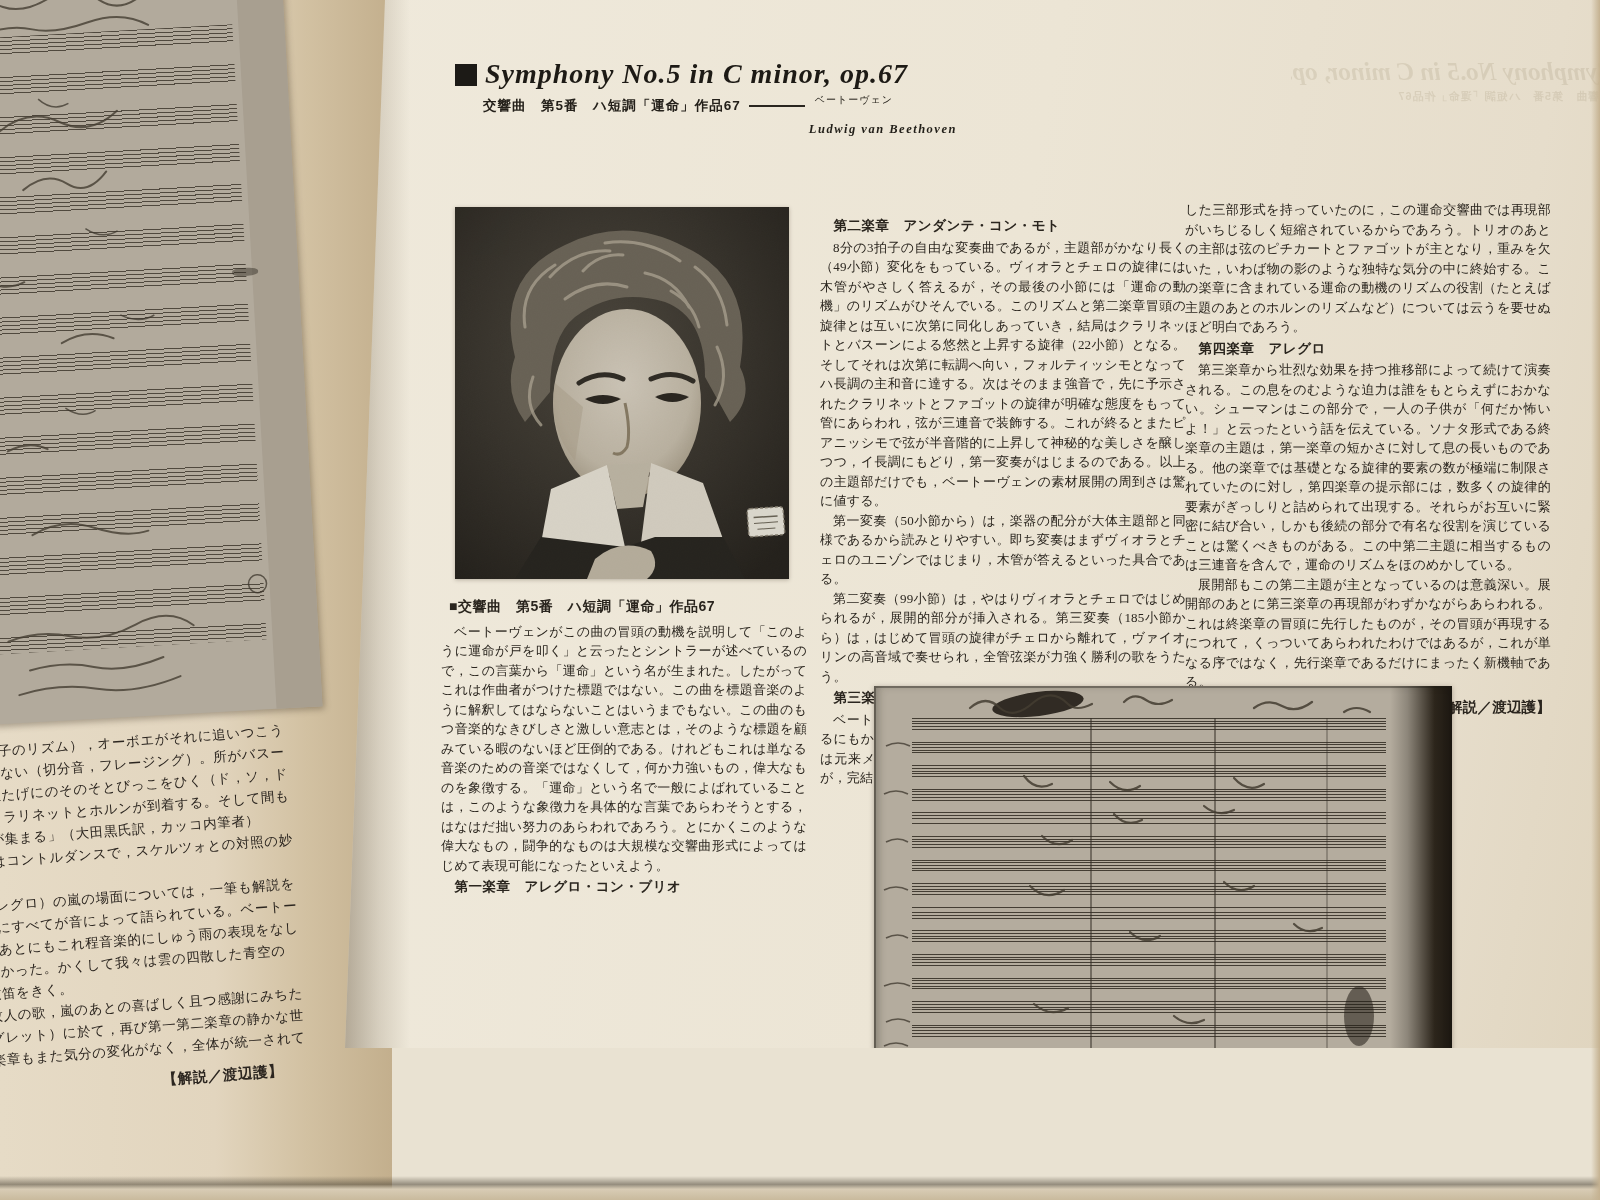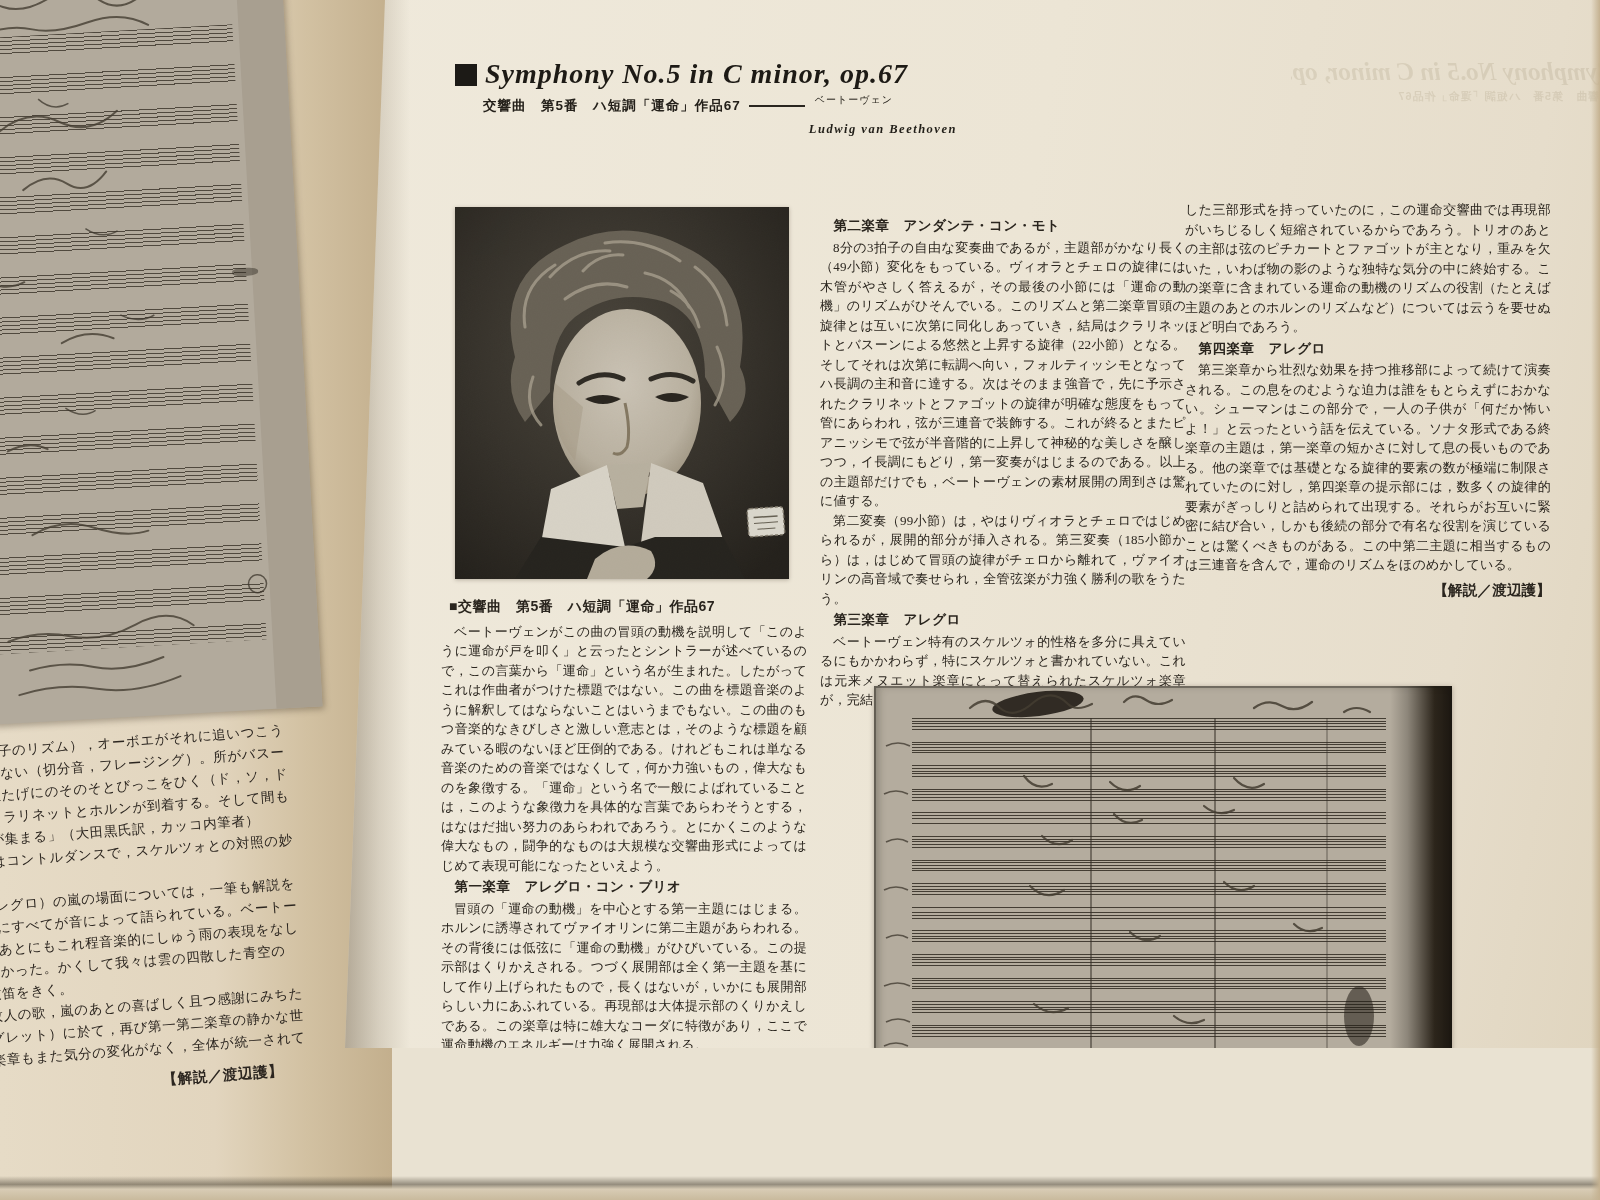--- a/index.html
+++ b/index.html
@@ -252,35 +252,36 @@
       <line x1="6" y1="15" x2="30" y2="15" stroke="#6b6557" stroke-width="1"></line>
       <line x1="9" y1="21" x2="27" y2="21" stroke="#6b6557" stroke-width="1"></line>
     </g>
     <rect width="334" height="372" fill="#37322a" opacity=".12" filter="url(#grain)"></rect>
   </svg>
 
   <div class="col col1">
     <div class="h first">■交響曲　第5番　ハ短調「運命」作品67</div>
     <p>ベートーヴェンがこの曲の冒頭の動機を説明して「このように運命が戸を叩く」と云ったとシントラーが述べているので，この言葉から「運命」という名が生まれた。したがってこれは作曲者がつけた標題ではない。この曲を標題音楽のように解釈してはならないことはいうまでもない。この曲のもつ音楽的なきびしさと激しい意志とは，そのような標題を顧みている暇のないほど圧倒的である。けれどもこれは単なる音楽のための音楽ではなくして，何か力強いもの，偉大なものを象徴する。「運命」という名で一般によばれていることは，このような象徴力を具体的な言葉であらわそうとする，はなはだ拙い努力のあらわれであろう。とにかくこのような偉大なもの，闘争的なものは大規模な交響曲形式によってはじめて表現可能になったといえよう。</p>
     <div class="h">第一楽章　アレグロ・コン・ブリオ</div>
-    <p>冒頭の「運命の動機」を中心とする第一主題にはじまる。ホルンに誘導されてヴァイオリンに第二主題があらわれる。その背後には低弦に「運命の動機」がひびいている。この提示部はくりかえされる。つづく展開部は全く第一主題を基にして作り上げられたもので，長くはないが，いかにも展開部らしい力にあふれている。再現部は大体提示部のくりかえしである。この楽章は特に雄大なコーダに特徴があり，ここで運命動機のエネルギーは力強く展開される。</p>
   </div>
 
   <div class="col col2">
     <div class="h" style="margin-top:0">第二楽章　アンダンテ・コン・モト</div>
     <p>8分の3拍子の自由な変奏曲であるが，主題部がかなり長く（49小節）変化をもっている。ヴィオラとチェロの旋律には木管がやさしく答えるが，その最後の小節には「運命の動機」のリズムがひそんでいる。このリズムと第二楽章冒頭の旋律とは互いに次第に同化しあっていき，結局はクラリネットとバスーンによる悠然と上昇する旋律（22小節）となる。そしてそれは次第に転調へ向い，フォルティッシモとなってハ長調の主和音に達する。次はそのまま強音で，先に予示されたクラリネットとファゴットの旋律が明確な態度をもって管にあらわれ，弦が三連音で装飾する。これが終るとまたピアニッシモで弦が半音階的に上昇して神秘的な美しさを醸しつつ，イ長調にもどり，第一変奏がはじまるのである。以上の主題部だけでも，ベートーヴェンの素材展開の周到さは驚に値する。</p>
+    <p>第一変奏（50小節から）は，楽器の配分が大体主題部と同様であるから読みとりやすい。即ち変奏はまずヴィオラとチェロのユニゾンではじまり，木管が答えるといった具合である。</p>
     <p>第二変奏（99小節）は，やはりヴィオラとチェロではじめられるが，展開的部分が挿入される。第三変奏（185小節から）は，はじめて冒頭の旋律がチェロから離れて，ヴァイオリンの高音域で奏せられ，全管弦楽が力強く勝利の歌をうたう。</p>
     <div class="h">第三楽章　アレグロ</div>
     <p>ベートーヴェン特有のスケルツォ的性格を多分に具えているにもかかわらず，特にスケルツォと書かれていない。これは元来メヌエット楽章にとって替えられたスケルツォ楽章が，完結</p>
   </div>
 
   <div class="col col3">
     <p class="cont">した三部形式を持っていたのに，この運命交響曲では再現部がいちじるしく短縮されているからであろう。トリオのあとの主部は弦のピチカートとファゴットが主となり，重みを欠いた，いわば物の影のような独特な気分の中に終始する。この楽章に含まれている運命の動機のリズムの役割（たとえば主題のあとのホルンのリズムなど）については云うを要せぬほど明白であろう。</p>
     <div class="h">第四楽章　アレグロ</div>
     <p>第三楽章から壮烈な効果を持つ推移部によって続けて演奏される。この息をのむような迫力は誰をもとらえずにおかない。シューマンはこの部分で，一人の子供が「何だか怖いよ！」と云ったという話を伝えている。ソナタ形式である終楽章の主題は，第一楽章の短かさに対して息の長いものである。他の楽章では基礎となる旋律的要素の数が極端に制限されていたのに対し，第四楽章の提示部には，数多くの旋律的要素がぎっしりと詰められて出現する。それらがお互いに緊密に結び合い，しかも後続の部分で有名な役割を演じていることは驚くべきものがある。この中第二主題に相当するものは三連音を含んで，運命のリズムをほのめかしている。</p>
+    <p>展開部もこの第二主題が主となっているのは意義深い。展開部のあとに第三楽章の再現部がわずかながらあらわれる。これは終楽章の冒頭に先行したものが，その冒頭が再現するにつれて，くっついてあらわれたわけではあるが，これが単なる序ではなく，先行楽章であるだけにまったく新機軸である。</p>
     <div class="credit">【解説／渡辺護】</div>
   </div>
 
   <div class="ms-b">
     <div class="staves"></div>
     <div class="bar b1"></div>
     <div class="bar b2"></div>
     <div class="bar b3"></div>
     <div class="dark-band"></div>
     <div class="blob" style="left:118px;top:6px;width:92px;height:24px;transform:rotate(-7deg);opacity:.9;"></div>

